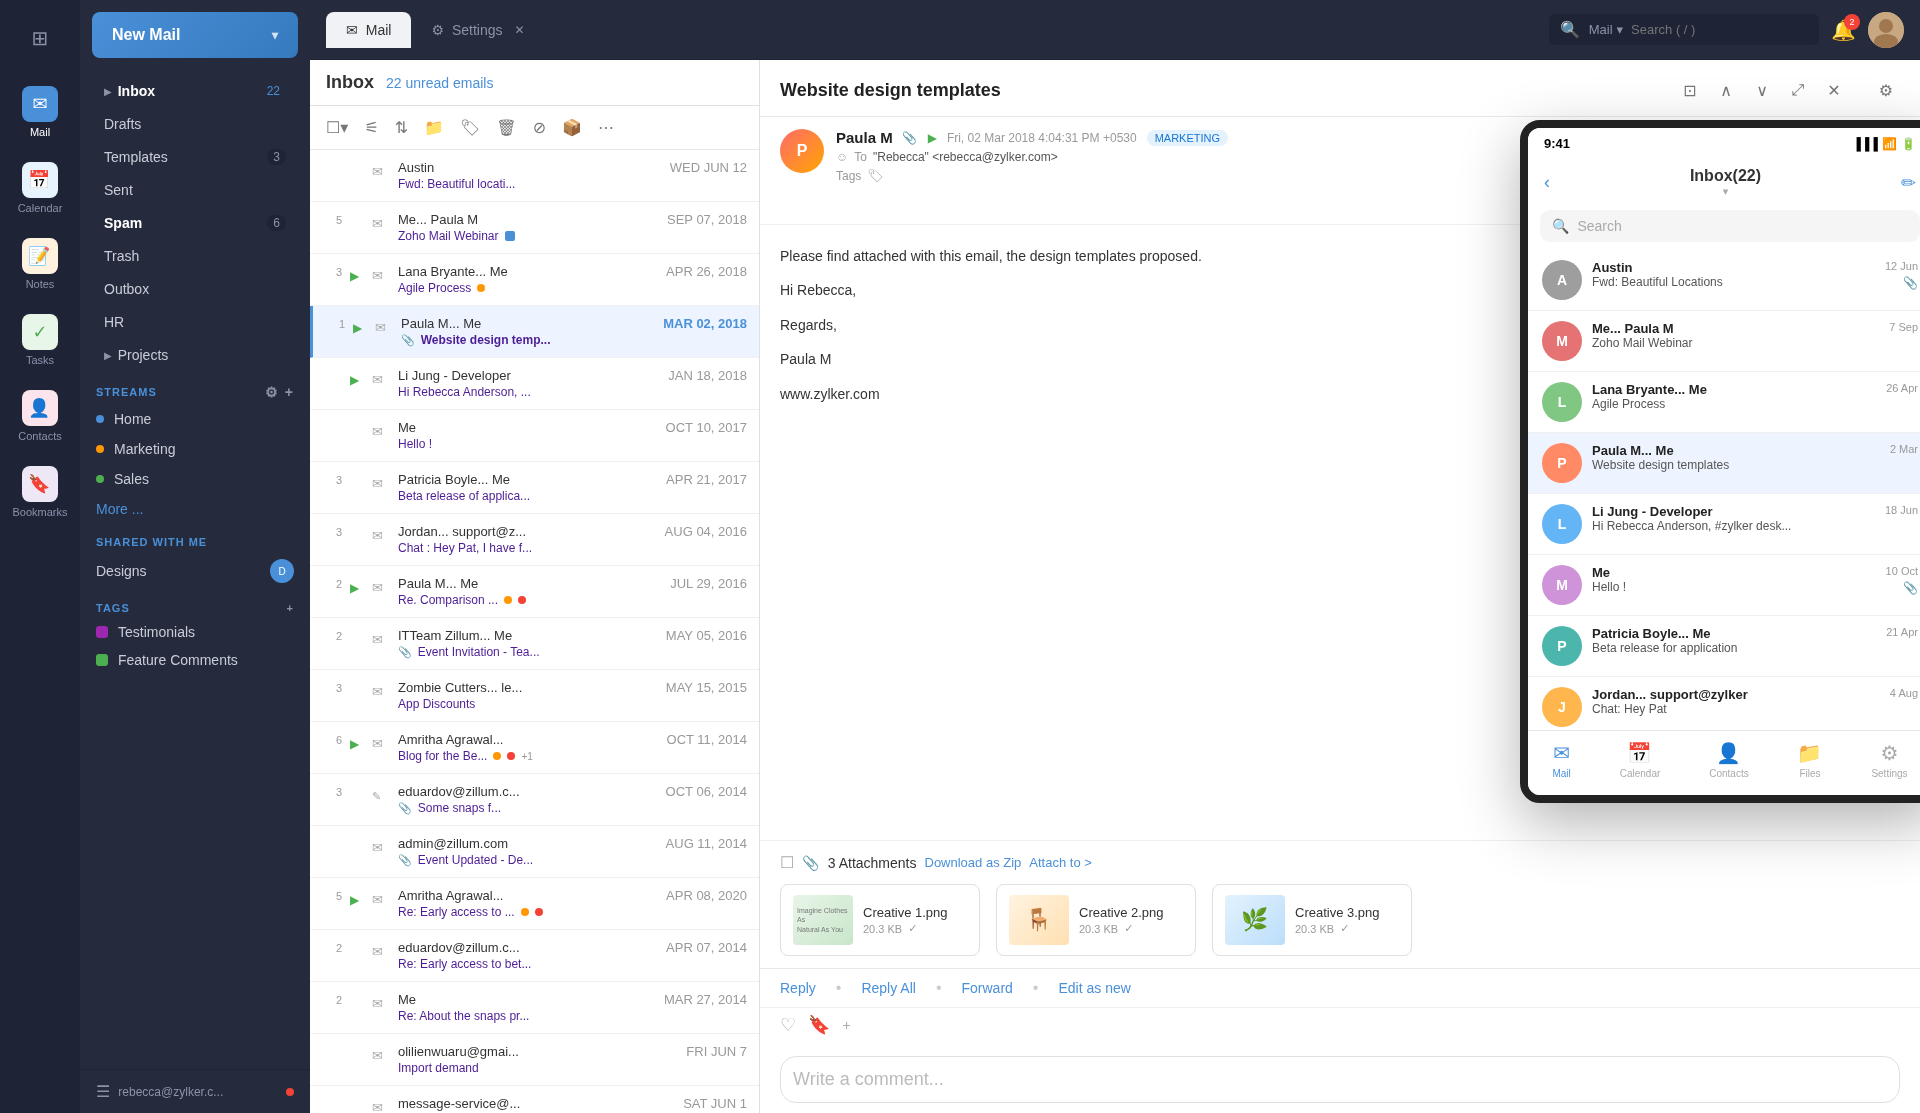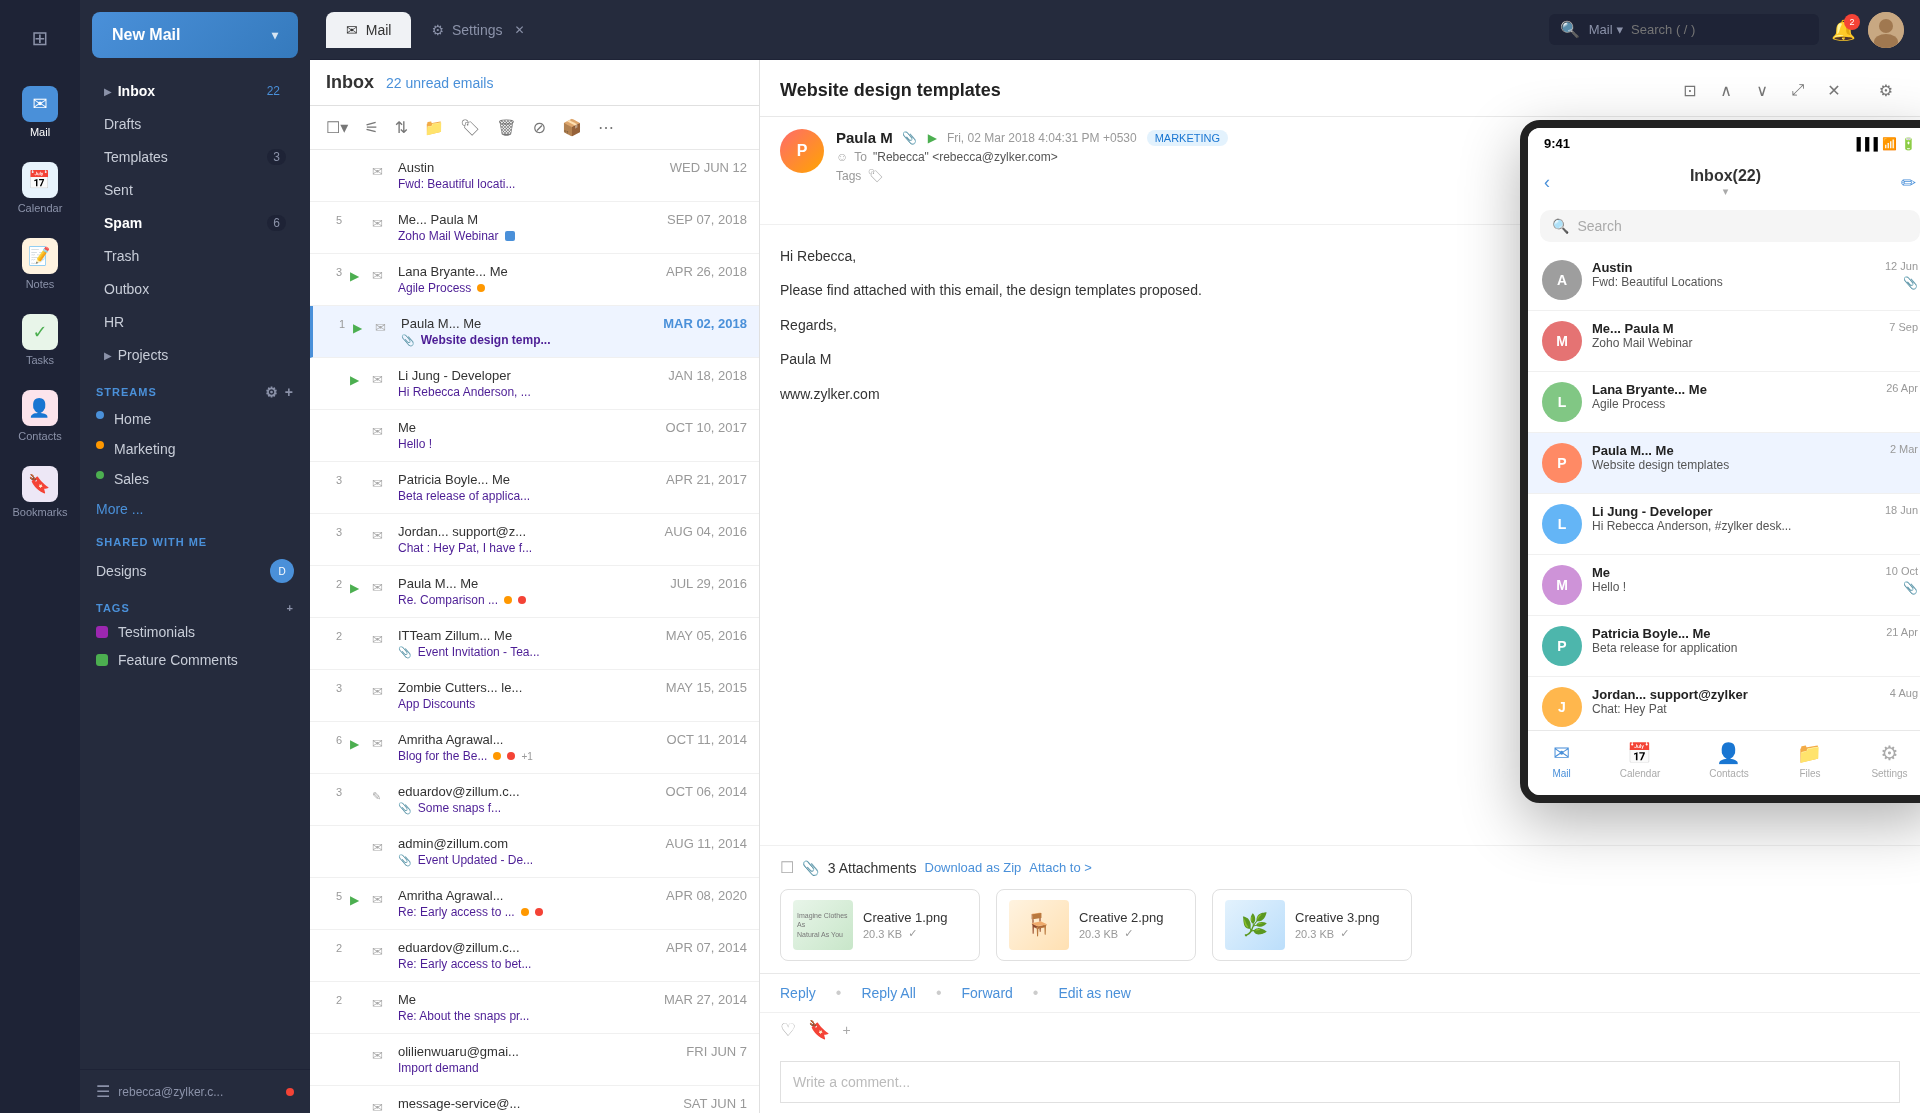--- a/index.html
+++ b/index.html
@@ -31,21 +31,21 @@
     .folder-item { display: flex; align-items: center; padding: 8px 16px; cursor: pointer; border-radius: 4px; margin: 1px 8px; }
     .folder-item .folder-arrow { color: #8b92a9; margin-right: 6px; font-size: 10px; }
     .folder-item .folder-name { flex: 1; color: #c8cdd8; font-size: 14px; }
     .folder-item .folder-name.bold { font-weight: 700; color: #fff; }
     .folder-item .folder-count { color: #8b92a9; font-size: 12px; background: #1e2336; padding: 1px 6px; border-radius: 10px; }
     .folder-item .folder-count.blue { color: #4a90d9; background: transparent; }
 
     .section-header { padding: 12px 16px 4px; color: #4a90d9; font-size: 11px; font-weight: 700; letter-spacing: 1px; display: flex; align-items: center; justify-content: space-between; }
     .section-header .icons { display: flex; gap: 6px; color: #8b92a9; font-size: 14px; }
 
-    .stream-item { display: flex; align-items: flex-start; padding: 7px 16px; cursor: pointer; }
+    .stream-item { display: flex; align-items: center; padding: 7px 16px; cursor: pointer; }
     .stream-item .dot { width: 8px; height: 8px; border-radius: 50%; margin-right: 10px; }
     .stream-item .dot.blue { background: #4a90d9; }
     .stream-item .dot.orange { background: #ff9800; }
     .stream-item .dot.green { background: #4caf50; }
     .stream-item .name { color: #c8cdd8; font-size: 14px; }
     .more-link { color: #4a90d9; font-size: 14px; padding: 7px 16px; cursor: pointer; }
 
     .shared-header { padding: 12px 16px 4px; color: #4a90d9; font-size: 11px; font-weight: 700; letter-spacing: 1px; }
     .shared-item { display: flex; align-items: center; padding: 7px 16px; cursor: pointer; justify-content: space-between; }
     .shared-item .name { color: #c8cdd8; font-size: 14px; }
@@ -156,21 +156,21 @@
     .attach-size { font-size: 11px; color: #999; margin-top: 2px; display: flex; align-items: center; gap: 6px; }
 
     .reply-bar { padding: 10px 20px; border-top: 1px solid #e8e8e8; display: flex; align-items: center; gap: 20px; }
     .reply-btn { color: #4a90d9; font-size: 14px; cursor: pointer; font-weight: 500; }
     .reply-dot { color: #ccc; }
 
     .react-row { padding: 6px 20px 10px; display: flex; align-items: center; gap: 12px; border-top: 1px solid #f0f0f0; }
     .react-icon { color: #aaa; font-size: 18px; cursor: pointer; }
     .react-add { color: #aaa; font-size: 14px; cursor: pointer; }
 
-    .comment-box { margin: 10px 20px; border: 1px solid #e0e0e0; border-radius: 0; padding: 12px; color: #bbb; font-size: 14px; cursor: text; }
+    .comment-box { margin: 10px 20px; border: 1px solid #e0e0e0; border-radius: 16px; padding: 12px; color: #bbb; font-size: 18px; cursor: text; }
 
     
     .mobile-overlay { position: absolute; right: -20px; top: 60px; width: 420px; background: white; border-radius: 20px; box-shadow: 0 20px 60px rgba(0,0,0,0.3); overflow: hidden; z-index: 100; border: 8px solid #222; }
     .mobile-status-bar { background: white; padding: 8px 16px; display: flex; align-items: center; justify-content: space-between; }
     .mobile-time { font-size: 13px; font-weight: 600; color: #000; }
     .mobile-icons { display: flex; gap: 4px; align-items: center; color: #000; font-size: 12px; }
     .mobile-header { display: flex; align-items: center; padding: 8px 16px 4px; gap: 8px; }
     .mobile-back { color: #4a90d9; font-size: 18px; cursor: pointer; }
     .mobile-title { flex: 1; text-align: center; font-size: 16px; font-weight: 600; }
     .mobile-title-sub { font-size: 11px; color: #aaa; text-align: center; display: block; }
@@ -769,22 +769,22 @@
             <div style="display:flex;align-items:center;gap:8px">
               <span style="background:#9c27b0;color:white;font-size:16px;padding:4px 6px;border-radius:4px;cursor:pointer">Z</span>
               <span class="new-badge">NEW</span>
               <span style="color:#aaa;font-size:16px">?</span>
             </div>
             <div style="color:#aaa;font-size:14px;cursor:pointer;border:1px solid #e0e0e0;padding:2px 6px;border-radius:4px">🖼</div>
           </div>
         </div>
 
         <div class="email-body-content">
+          <p>Please find attached with this email, the design templates proposed.</p>
           <p>Hi Rebecca,</p>
-          <p>Please find attached with this email, the design templates proposed.</p>
           <p>Regards,</p>
           <p>Paula M</p>
           <p>www.zylker.com</p>
         </div>
 
         <div class="attachments-section">
           <div class="attach-header">
             <span style="color:#aaa">☐</span>
             <span class="attach-icon">📎</span>
             <span class="attach-count">3 Attachments</span>

